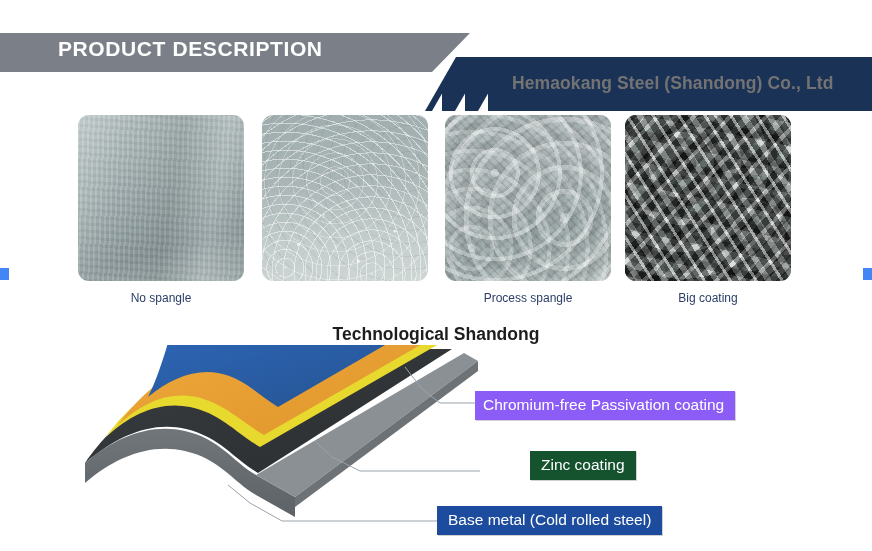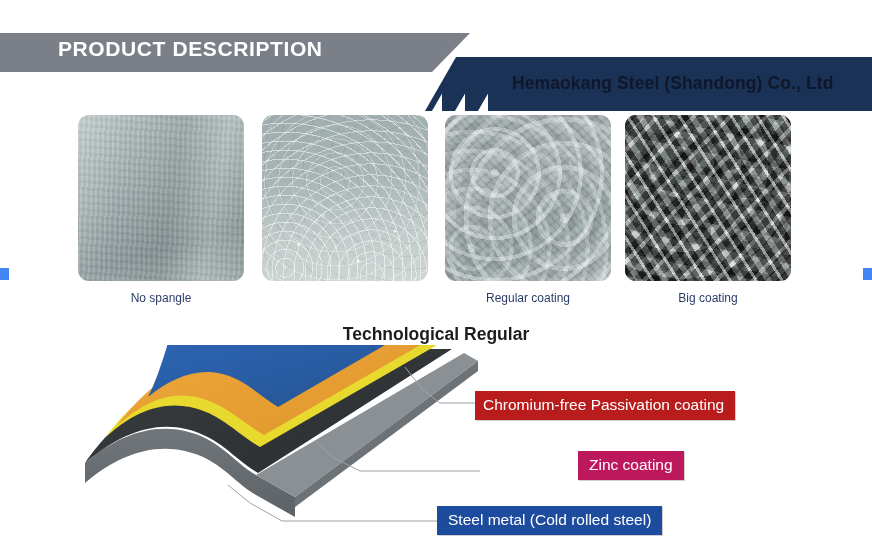--- a/index.html
+++ b/index.html
@@ -64,21 +64,21 @@
   }
   .slash-1 { left: 432px; }
   .slash-2 { left: 455px; }
   .slash-3 { left: 478px; }
   .company-name {
     position: absolute;
     left: 512px;
     top: 40px;
     font-size: 17.5px;
     font-weight: bold;
-    color: #0f172a;
+    color: #737373;
     white-space: nowrap;
     letter-spacing: 0.1px;
   }
 
   
   .tile {
     position: absolute;
     top: 115px;
     width: 166px;
     height: 166px;
@@ -184,28 +184,27 @@
     position: absolute;
     color: #ffffff;
     font-size: 15.5px;
     white-space: nowrap;
     padding: 5px 11px 6px 11px;
     box-shadow: 1px 1px 0 rgba(0,0,0,.18);
   }
   .callout-1 {
     left: 475px;
     top: 391px;
-    background: #b91c1c;
+    background: #8b5cf6;
     padding-left: 8px;
   }
   .callout-2 {
     left: 530px;
     top: 451px;
-    background: #be185d;
-    margin-left: 48px;
+    background: #14532d;
   }
   .callout-3 {
     left: 437px;
     top: 506px;
     background: #1d4c9e;
   }
 
   .edge-dot {
     position: absolute;
     top: 268px;
@@ -239,25 +238,25 @@
     <div class="tex tex-small"></div>
   </div>
   <div class="tile tile-3">
     <div class="tex tex-regular"></div>
   </div>
   <div class="tile tile-4">
     <div class="tex tex-big"></div>
   </div>
 
   <div class="tile-label lbl-1">No spangle</div>
-  <div class="tile-label lbl-3">Regular coating</div>
+  <div class="tile-label lbl-3">Process spangle</div>
   <div class="tile-label lbl-4">Big coating</div>
 
   <div class="section-title">
-    <span>Technological Regular</span>
+    <span>Technological Shandong</span>
   </div>
 
   <svg id="diagram" viewBox="0 0 420 206">
     <defs>
       <linearGradient id="gSlabTop" x1="0" y1="0" x2="0.4" y2="1">
         <stop offset="0" stop-color="#9aa0a5"></stop>
         <stop offset="1" stop-color="#7d8286"></stop>
       </linearGradient>
       <linearGradient id="gSlabSide" x1="0" y1="0" x2="0" y2="1">
         <stop offset="0" stop-color="#71767a"></stop>
@@ -299,18 +298,18 @@
       <path d="M362,44 L380,58 L420,58"></path>
       <path d="M255,96 L272,112"></path>
       <path d="M272,112 L300,126 L420,126"></path>
       <path d="M168,140 L190,158"></path>
       <path d="M190,158 L222,176 L420,176"></path>
     </g>
   </svg>
 
   <div class="callout callout-1">Chromium-free Passivation coating</div>
   <div class="callout callout-2">Zinc coating</div>
-  <div class="callout callout-3">Steel metal (Cold rolled steel)</div>
+  <div class="callout callout-3">Base metal (Cold rolled steel)</div>
 
   <div class="edge-dot dot-left"></div>
   <div class="edge-dot dot-right"></div>
 
 </div>
 
 </body></html>

